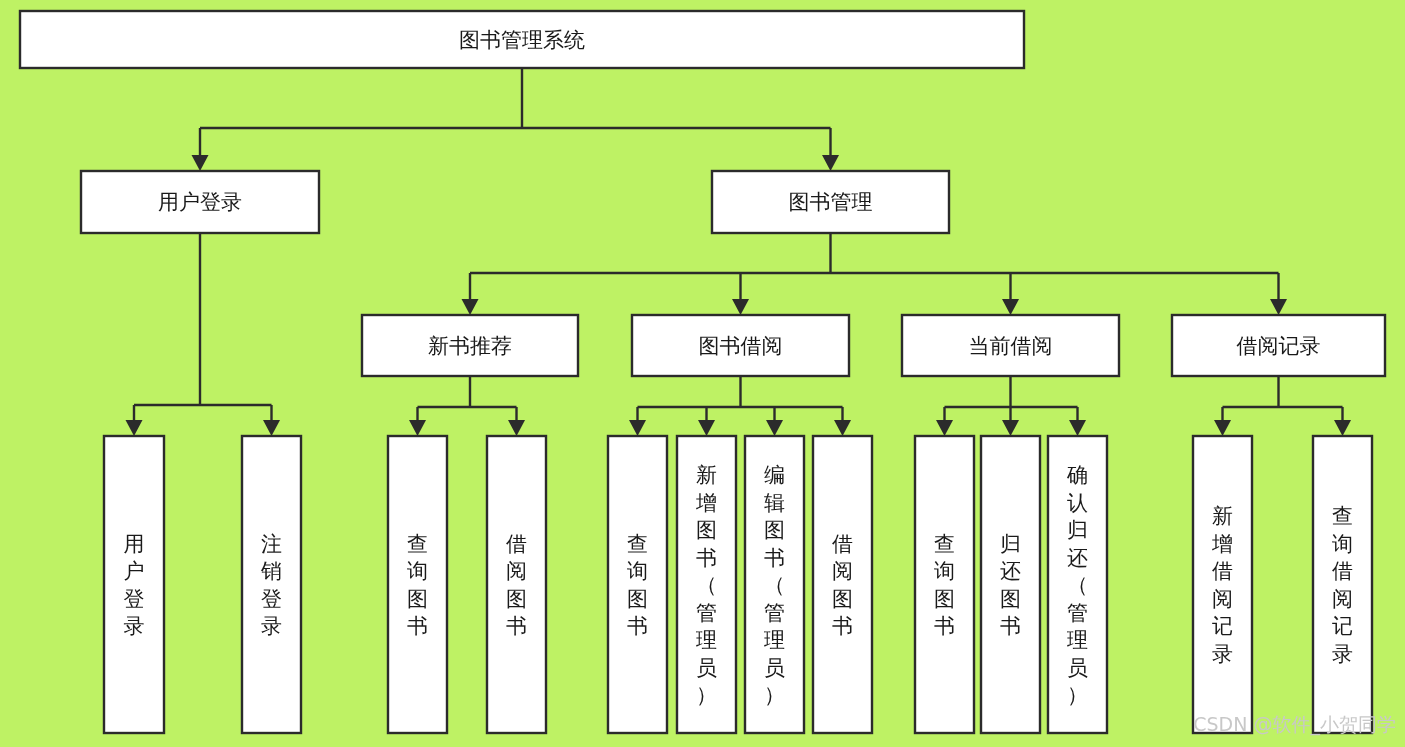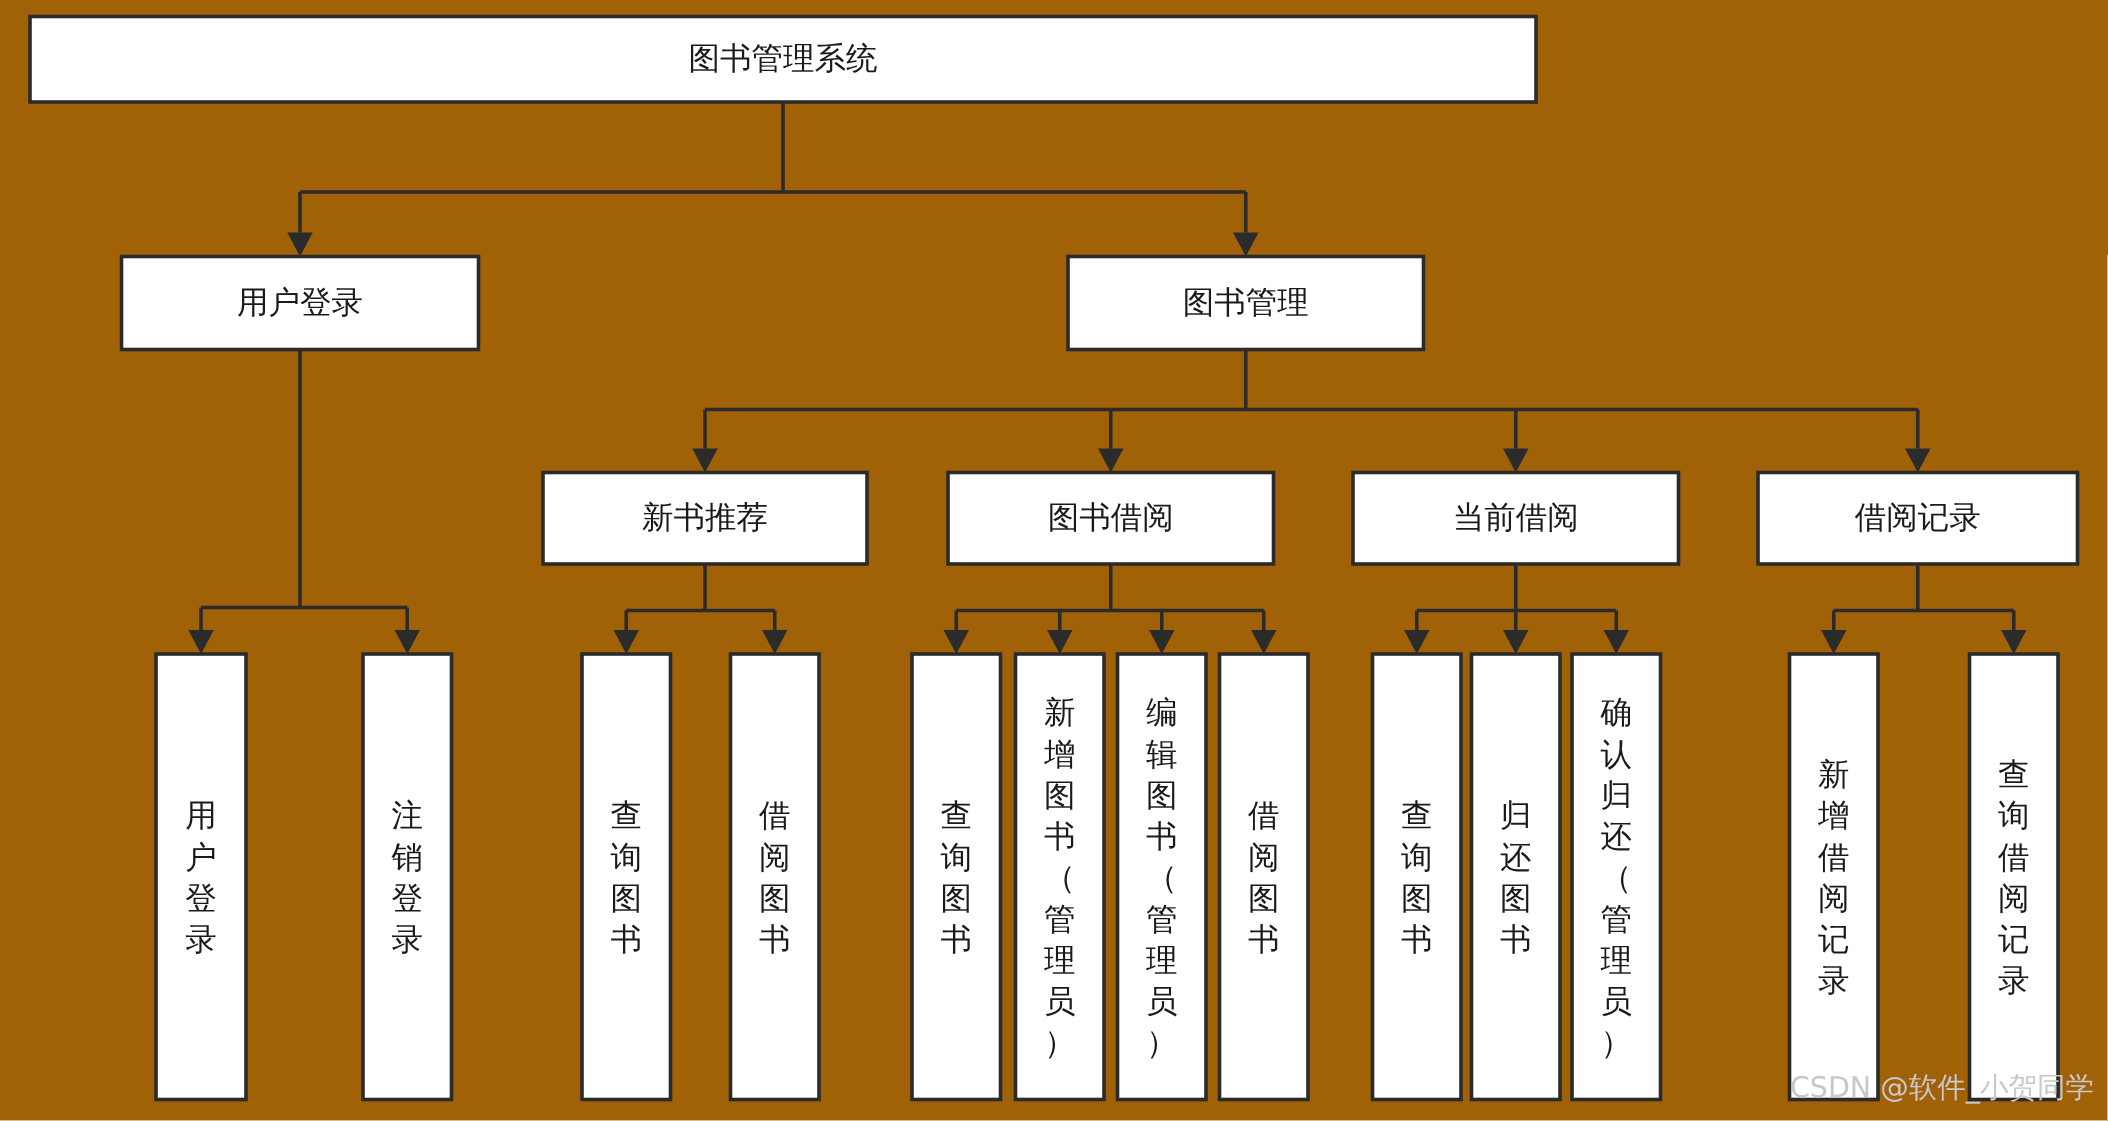--- a/index.html
+++ b/index.html
@@ -8,21 +8,21 @@
     padding: 0;
     background: #ffffff;
   }
   body {
     font-family: "DejaVu Sans", "Liberation Sans", sans-serif;
   }
   #diagram-root {
     position: relative;
     width: 1405px;
     height: 747px;
-    background: #a16207;
+    background: #bef264;
     overflow: hidden;
   }
   svg.diagram-canvas {
     position: absolute;
     top: 0;
     left: 0;
     width: 1405px;
     height: 747px;
     display: block;
   }

